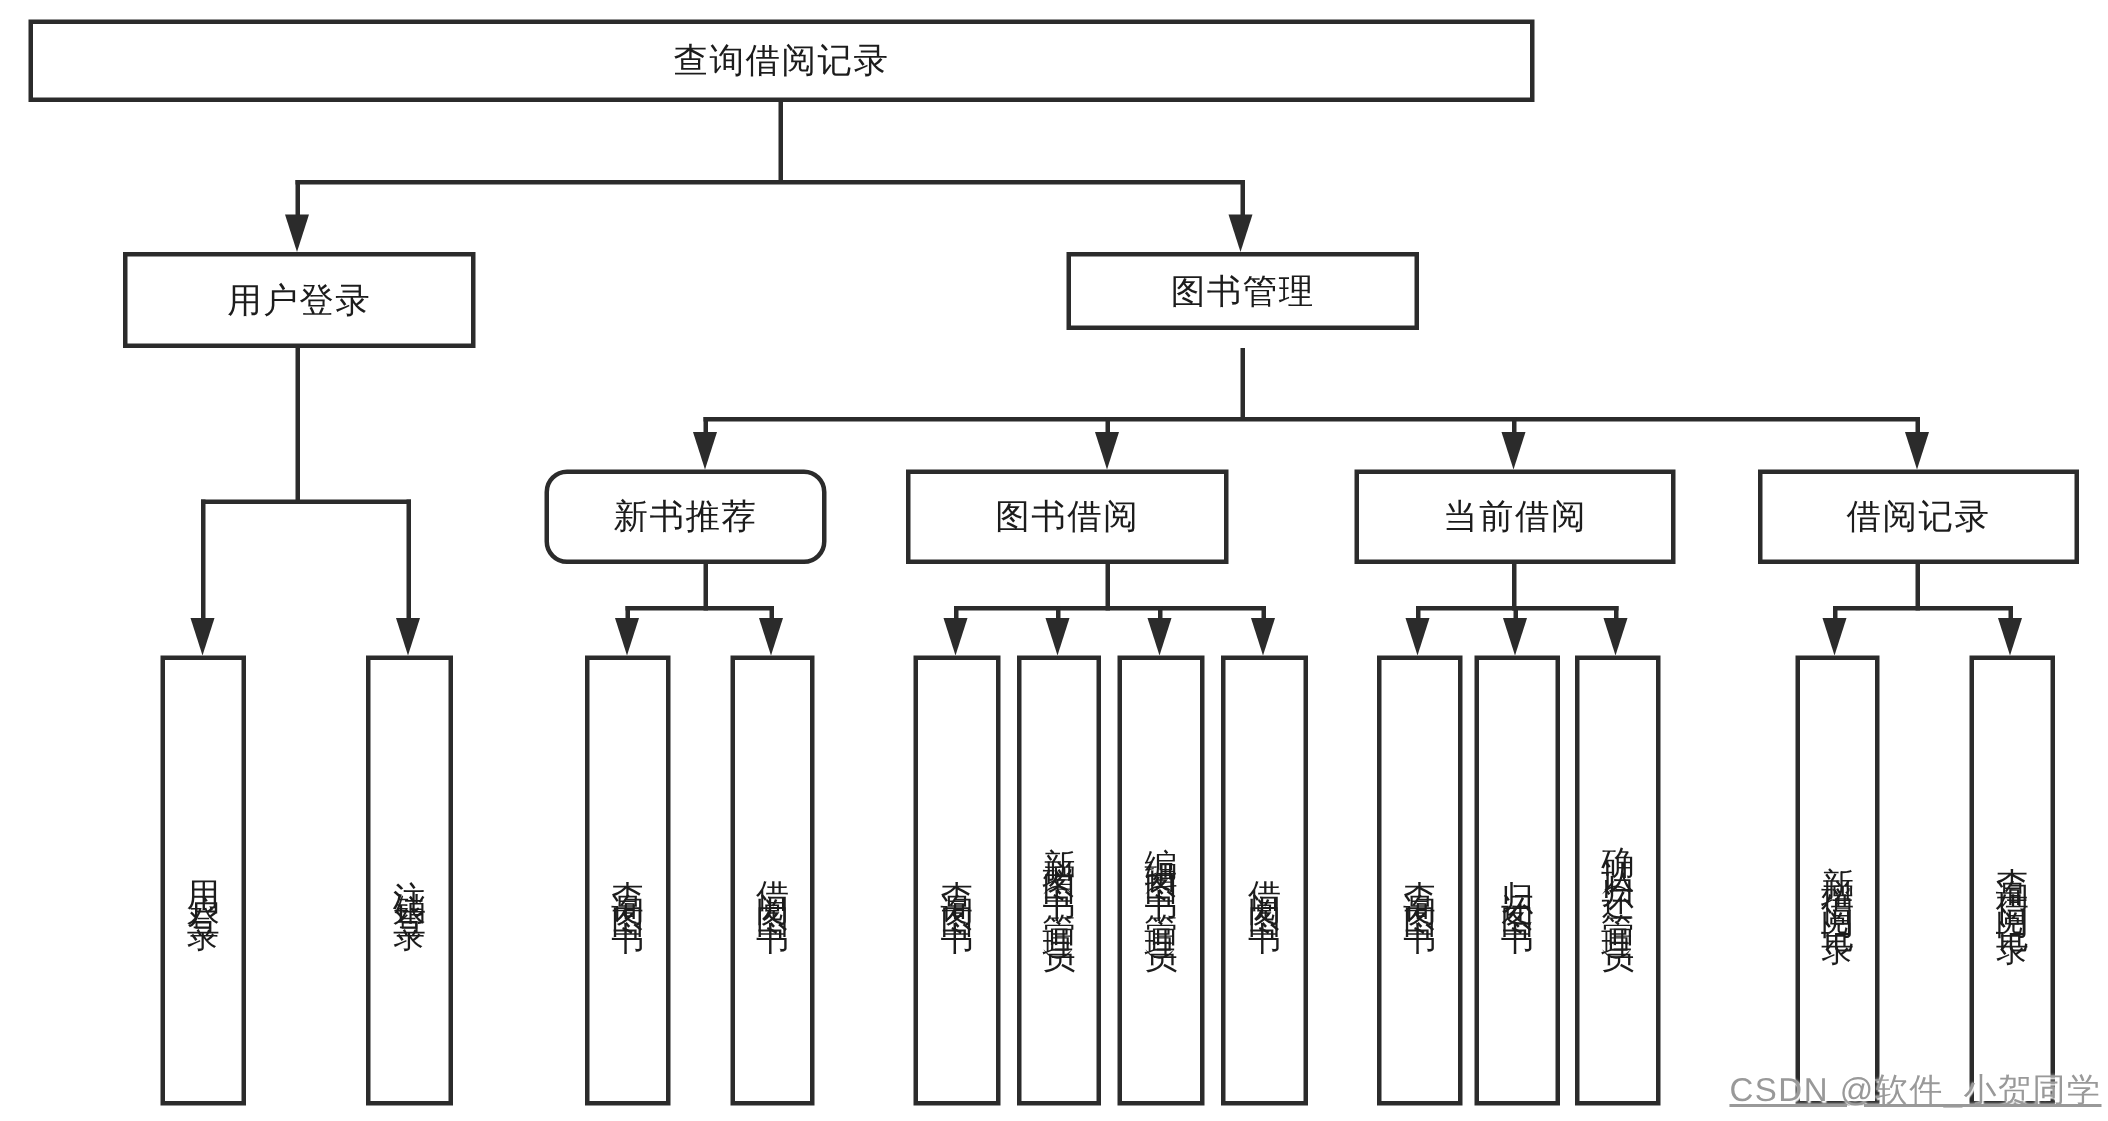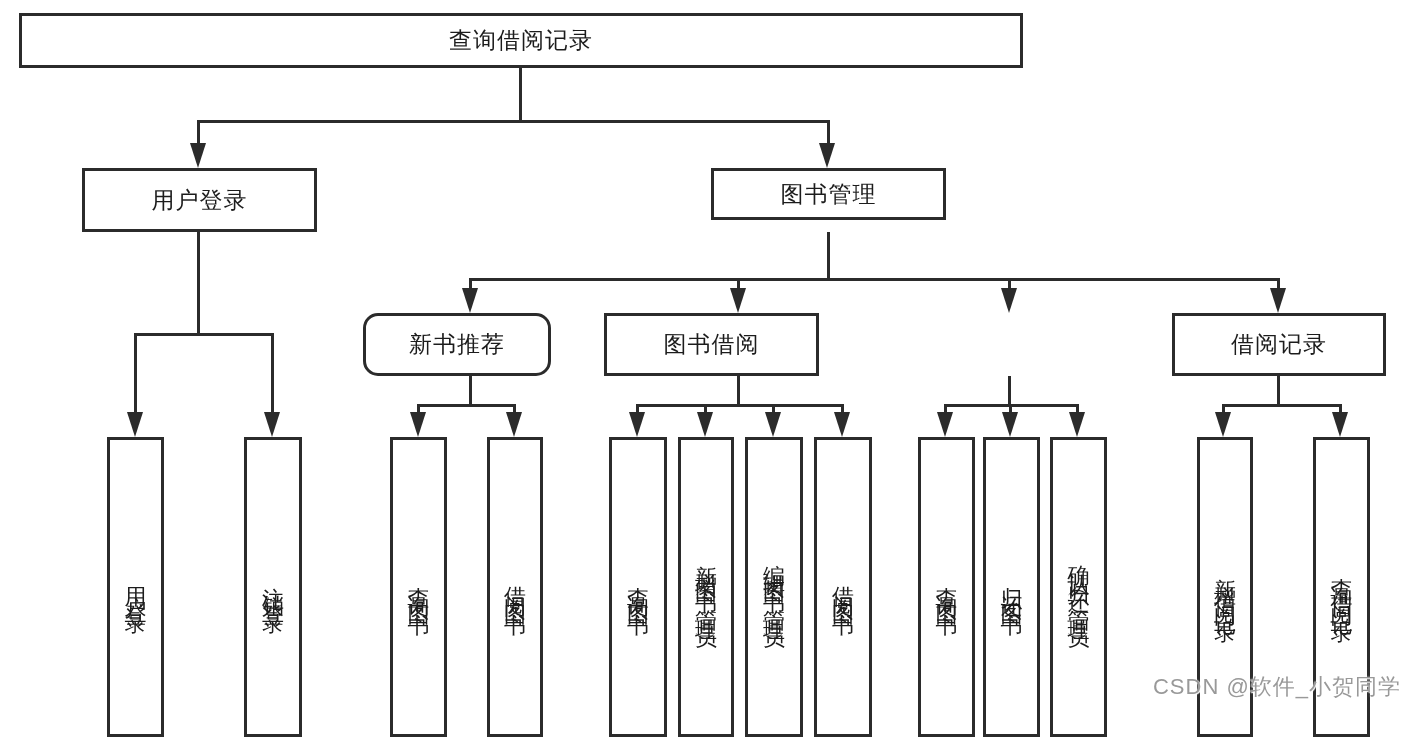--- a/index.html
+++ b/index.html
@@ -53,27 +53,28 @@
   
   .ah {
     position: absolute;
     width: 0; height: 0;
     border-left: 8px solid transparent;
     border-right: 8px solid transparent;
     border-top: 25px solid var(--line);
   }
   .watermark {
     position: absolute;
-    top: 672px;
+    top: 712px;
     right: 4px;
     font-size: 22px;
     color: var(--watermark);
     text-shadow: 0 0 2px #ffffff, 1px 1px 1px #ffffff;
     letter-spacing: 1px;
     white-space: nowrap;
+    text-decoration: underline;
   }
 </style>
 </head>
 <body>
 
 <div class="canvas">
 
   <div class="box" style="left:19px; top:13px; width:1004px; height:55px;">查询借阅记录</div>
 
   <div class="l" style="left:519px; top:68px; width:3px; height:52px;"></div>
@@ -99,20 +100,21 @@
   <div class="ah" style="left:462px; top:288px;"></div>
   <div class="l" style="left:737px; top:278px; width:3px; height:12px;"></div>
   <div class="ah" style="left:730px; top:288px;"></div>
   <div class="l" style="left:1008px; top:278px; width:3px; height:12px;"></div>
   <div class="ah" style="left:1001px; top:288px;"></div>
   <div class="l" style="left:1277px; top:278px; width:3px; height:12px;"></div>
   <div class="ah" style="left:1270px; top:288px;"></div>
 
   <div class="box" style="left:363px; top:313px; width:188px; height:63px;border-radius:15px;">新书推荐</div>
   <div class="box" style="left:604px; top:313px; width:215px; height:63px;">图书借阅</div>
+  <div class="box" style="left:903px; top:313px; width:214px; height:63px;">当前借阅</div>
   <div class="box" style="left:1172px; top:313px; width:214px; height:63px;">借阅记录</div>
 
   <div class="l" style="left:469px; top:376px; width:3px; height:31px;"></div>
   <div class="l" style="left:417px; top:404px; width:99px; height:3px;"></div>
   <div class="l" style="left:417px; top:404px; width:3px; height:10px;"></div>
   <div class="ah" style="left:410px; top:412px;"></div>
   <div class="l" style="left:513px; top:404px; width:3px; height:10px;"></div>
   <div class="ah" style="left:506px; top:412px;"></div>
 
   <div class="l" style="left:737px; top:376px; width:3px; height:31px;"></div>

